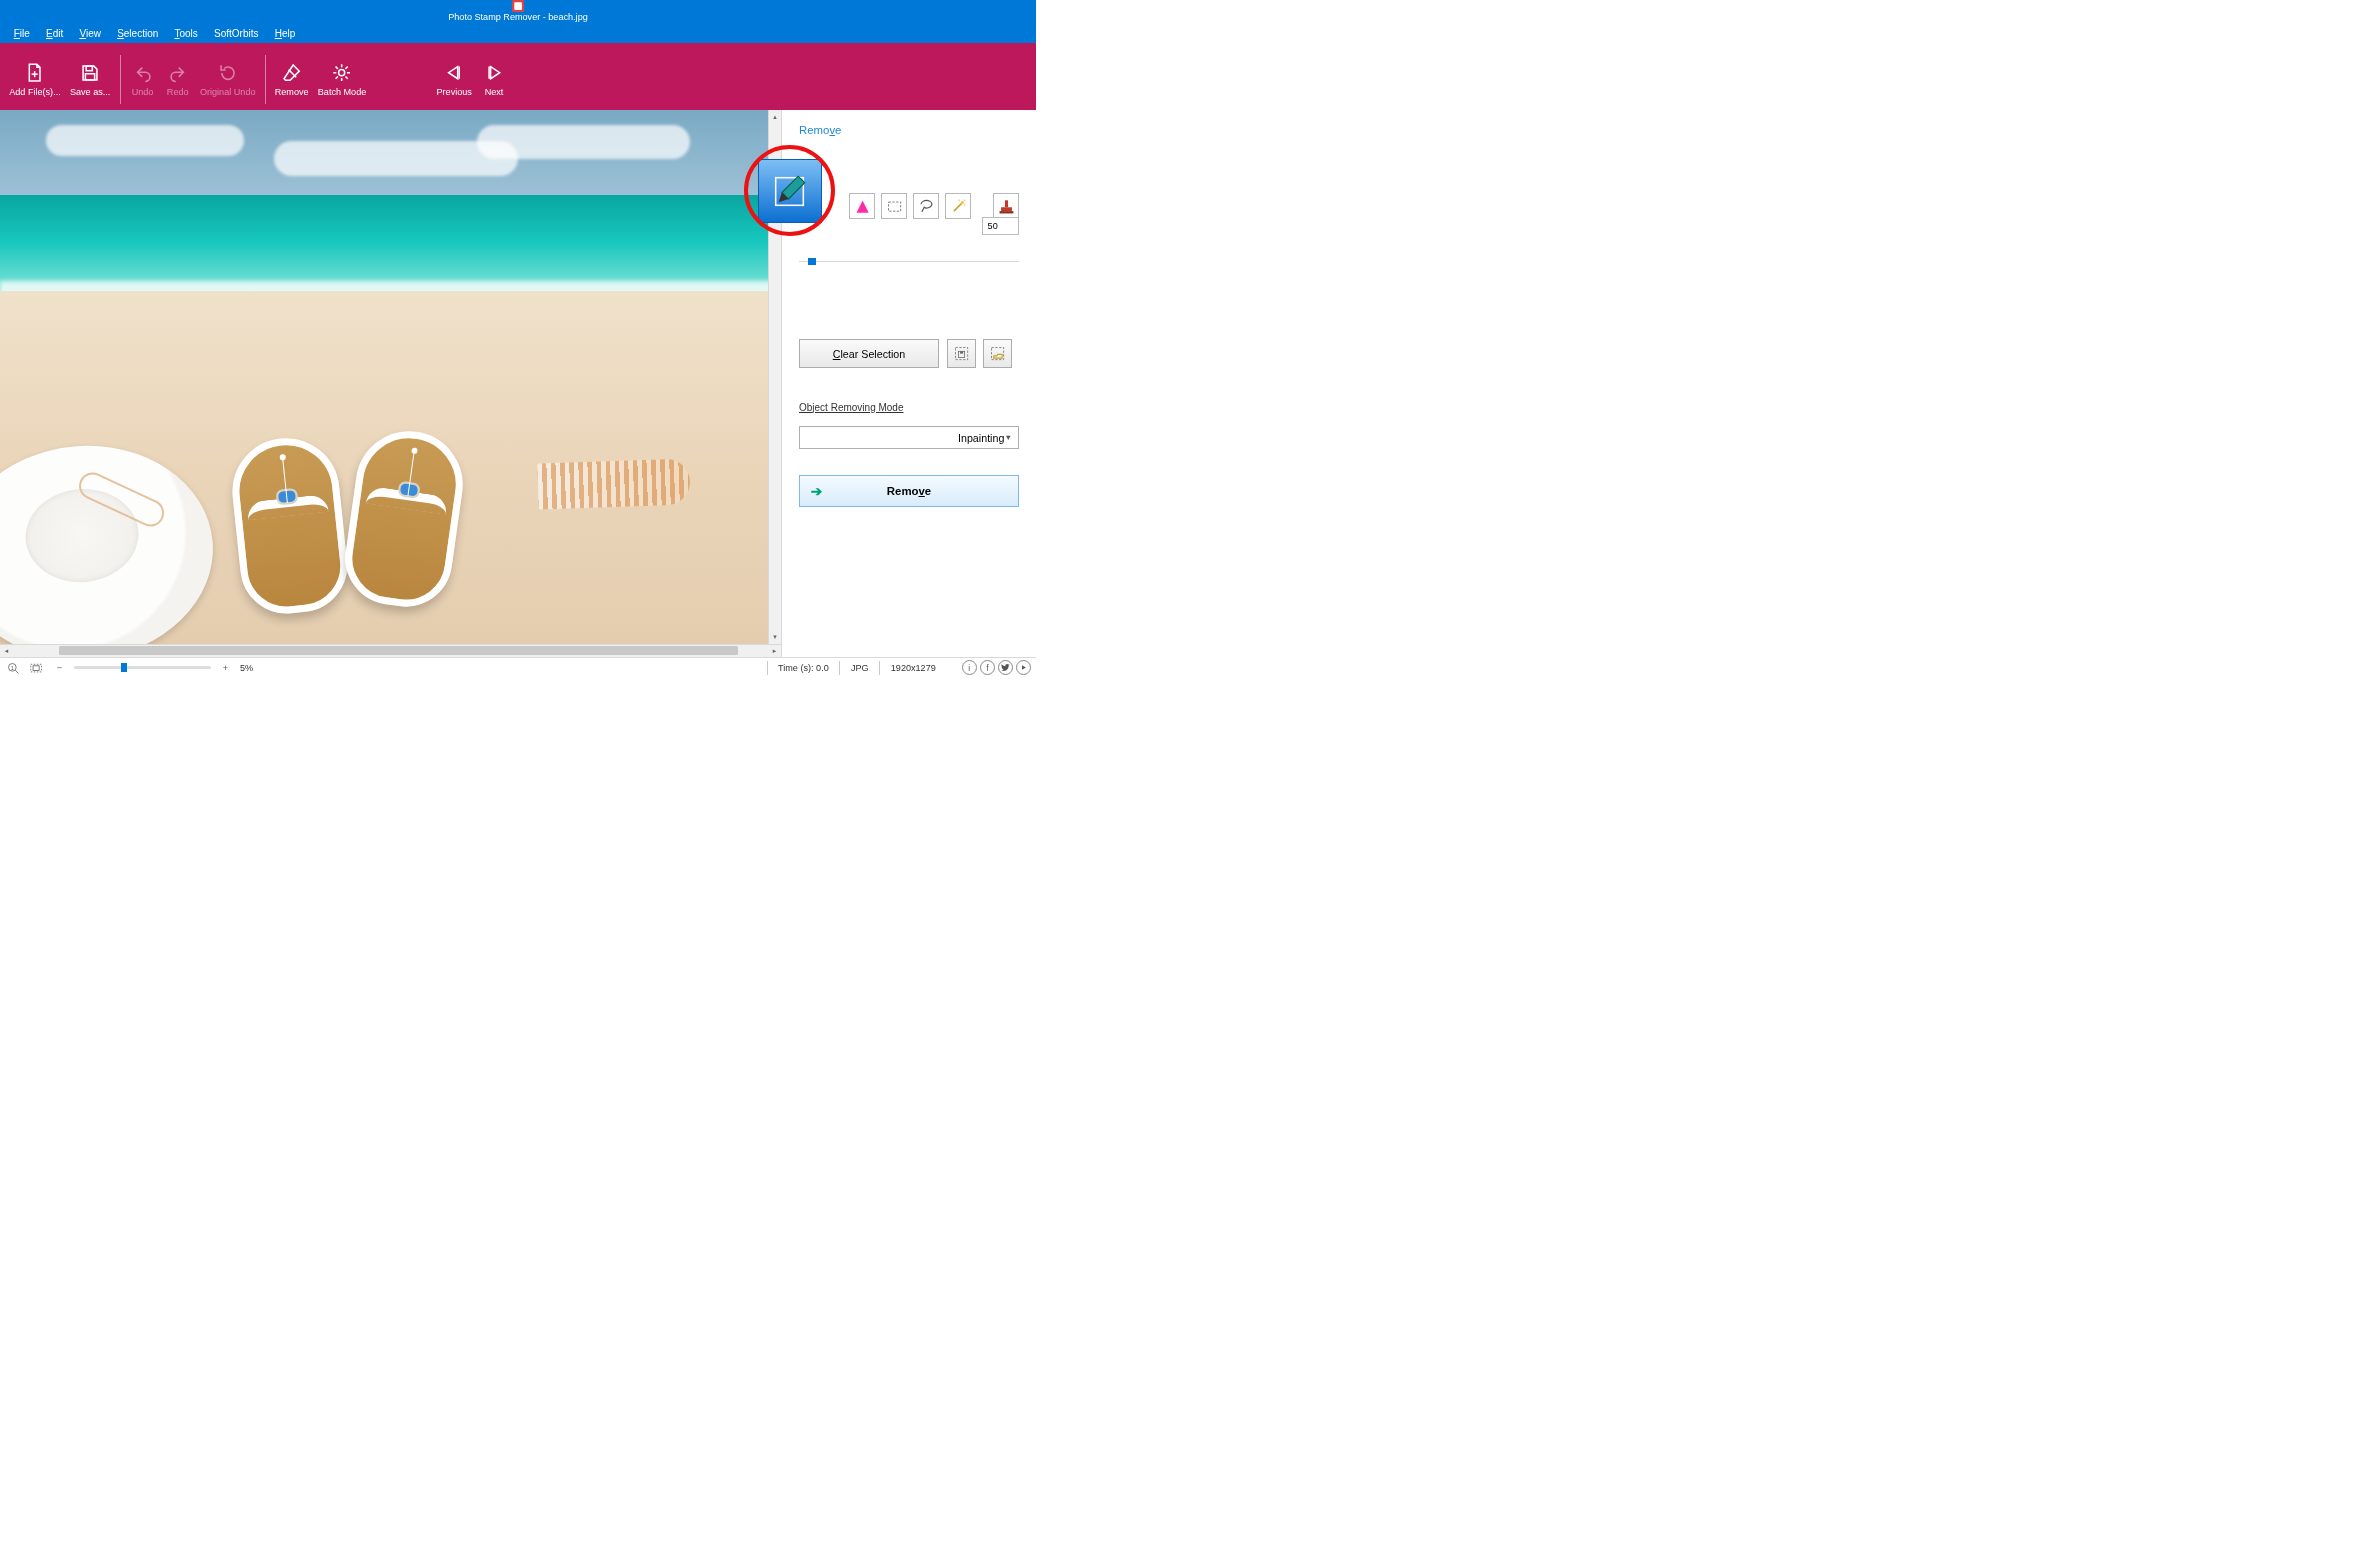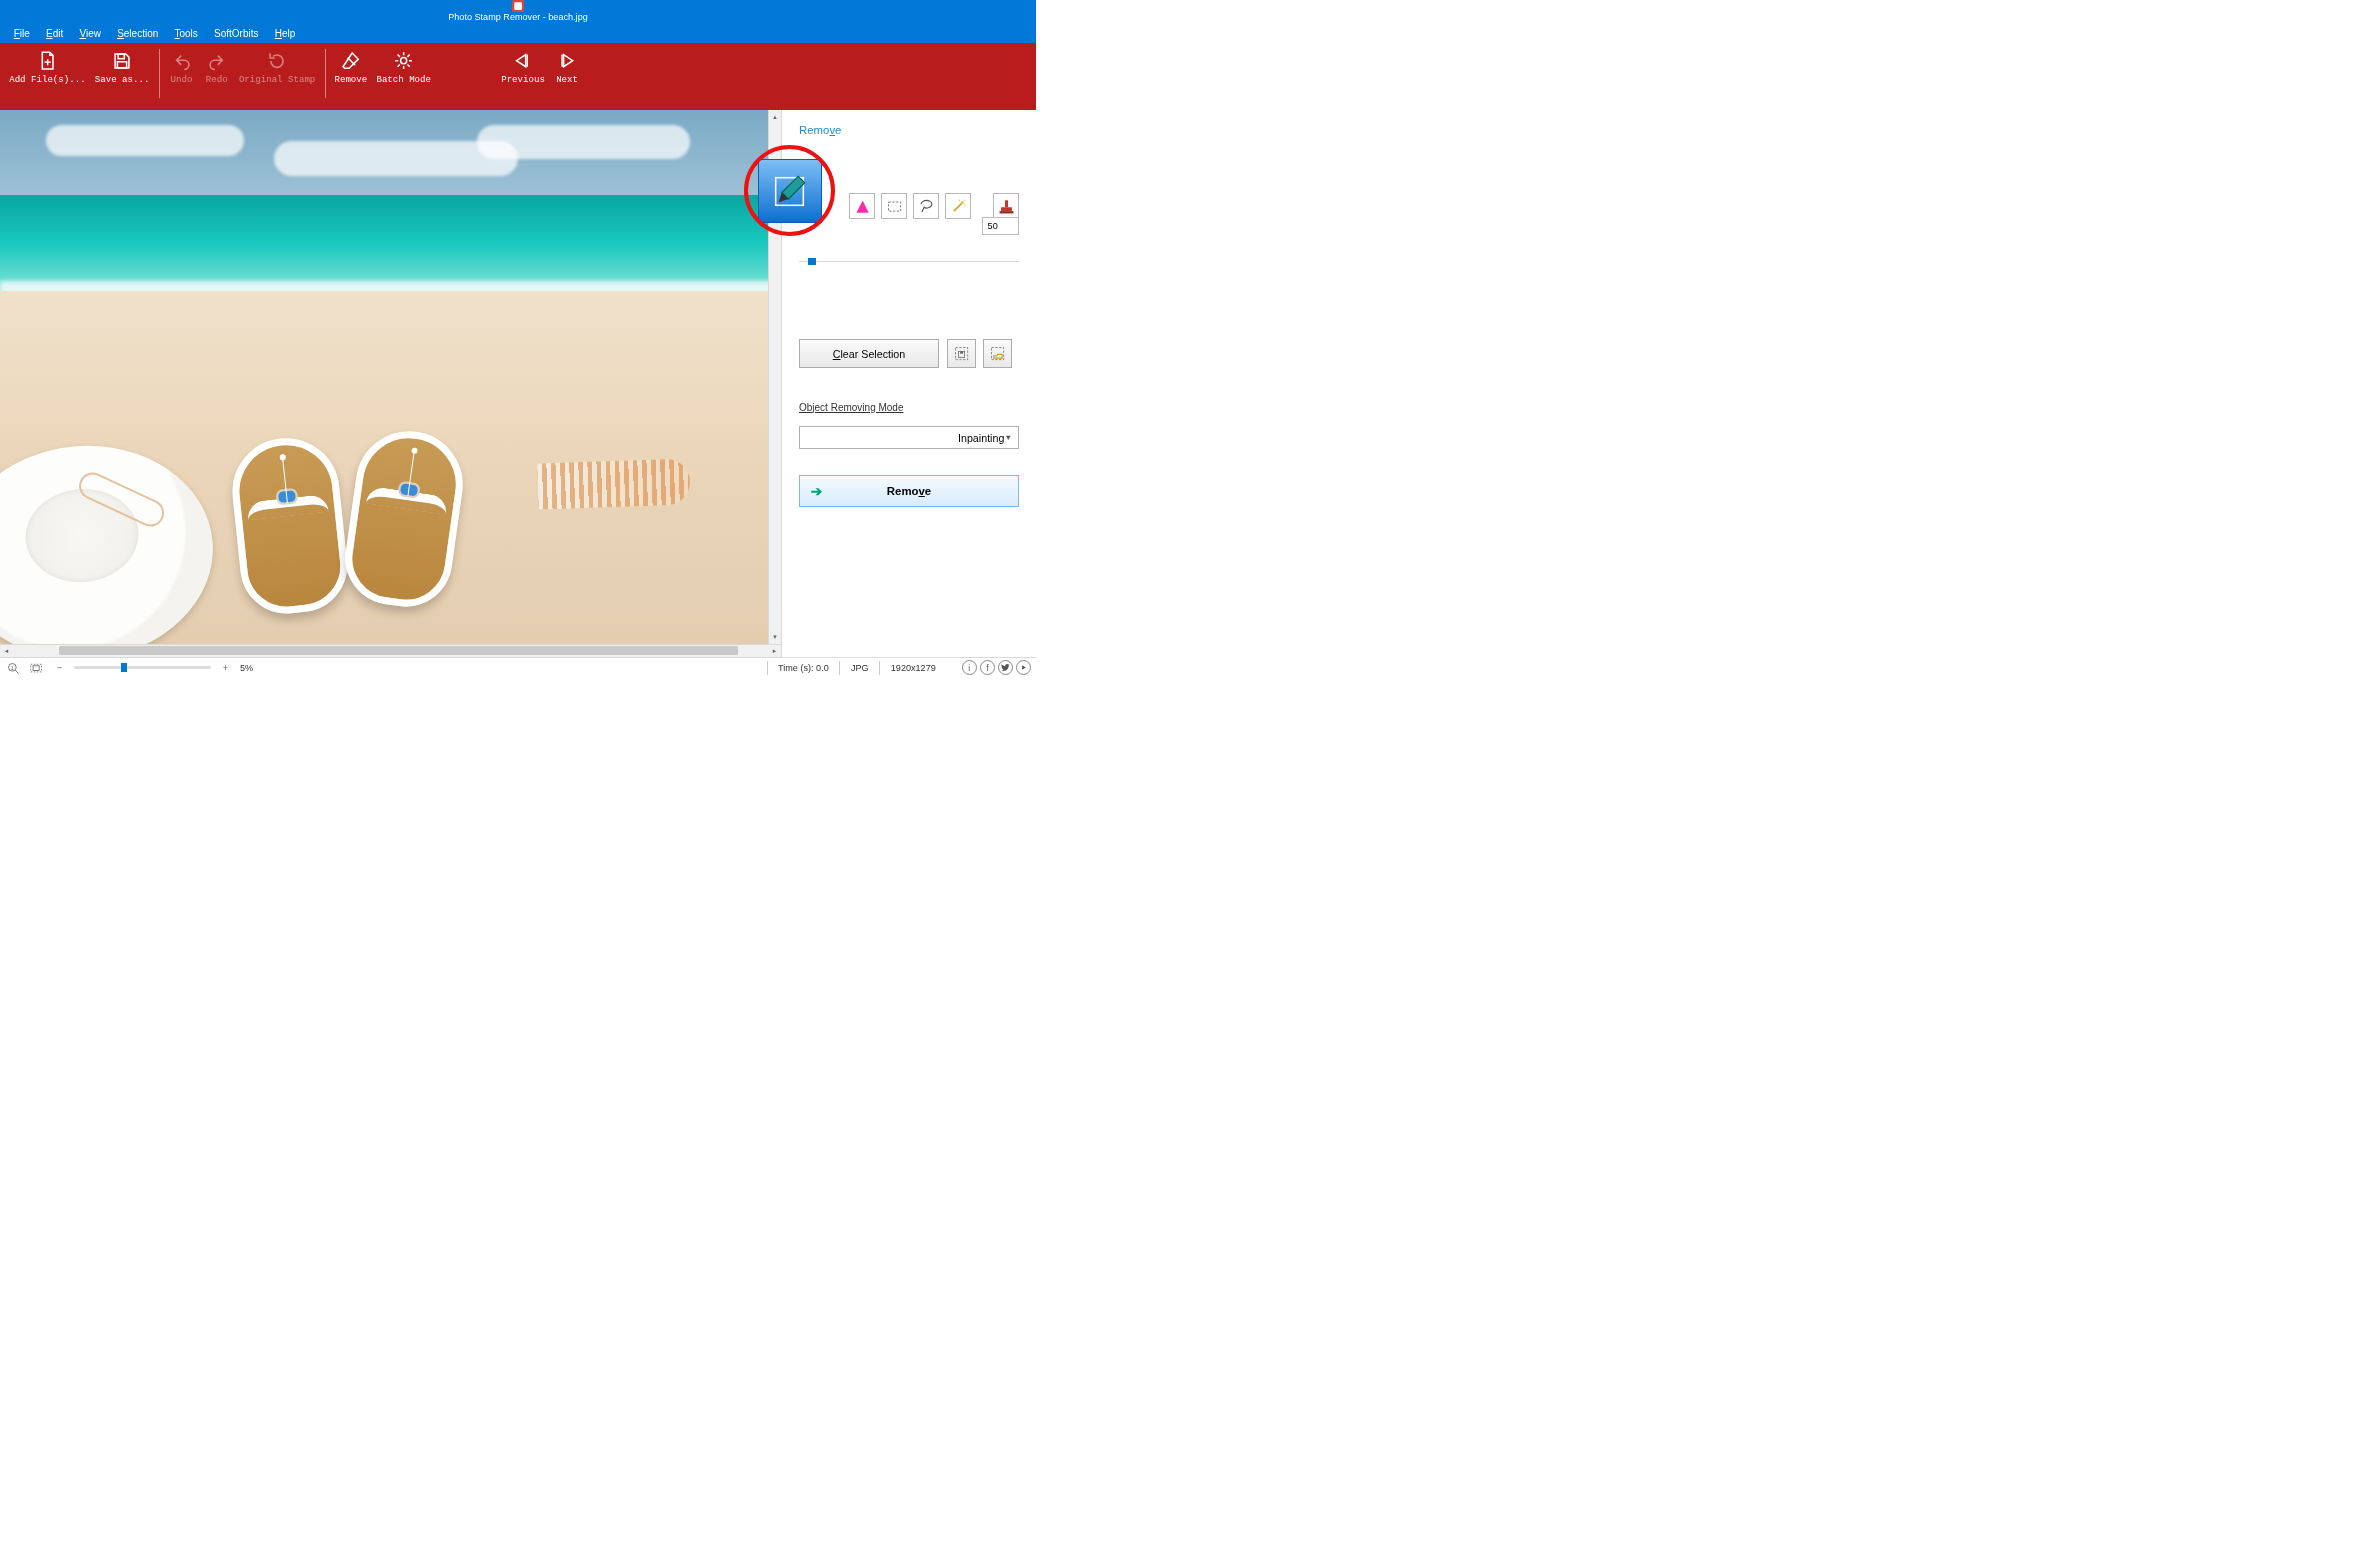--- a/index.html
+++ b/index.html
@@ -11,21 +11,21 @@
   .titlebar .app-icon { width:12.2px; height:12.2px; margin:0 4.6px; display:inline-flex; }
   .titlebar .title { flex:0 0 auto; font-size:9.1px; white-space:nowrap; }
   .titlebar .spacer { flex:1; }
   .titlebar .winbtn { width:35px; height:23px; display:flex; align-items:center; justify-content:center; }
   .titlebar .winbtn svg { stroke:#fff; }
   
   .menubar { height:20px; background:#0078D7; color:#fff; display:flex; align-items:center; padding:0 6.1px; gap:1px; }
   .menubar .menu { padding:2.3px 7.6px; font-size:10px; cursor:default; }
   .menubar .menu .ul { text-decoration:underline; }
   
-  .toolbar { height:67px; background:#b91c1c; color:#fff; display:flex; align-items:flex-start; padding:3px 4.6px 0 4.6px;font-family:Liberation Mono, monospace; }
+  .toolbar { height:67px; background:#be185d; color:#fff; display:flex; align-items:center; padding:3px 4.6px 0 4.6px; }
   .toolbtn { display:flex; flex-direction:column; align-items:center; justify-content:flex-start; padding:1.5px 4.6px 0 4.6px; min-width:34px; text-align:center; font-size:9.1px; line-height:10.7px; }
   .toolbtn .glyph { width:26px; height:26px; display:flex; align-items:center; justify-content:center; margin-bottom:1.5px; }
   .toolbtn.disabled { opacity:.45; }
   .toolsep { width:0.8px; height:49px; background:rgba(255,255,255,.45); margin:3px 4.6px 0 4.6px; }
   
   .workarea { flex:1; display:flex; min-height:0; }
   .canvaswrap { flex:1; display:flex; flex-direction:column; min-width:0; }
   .canvas { flex:1; position:relative; overflow:hidden; background:#eee; }
   .beach-sky { position:absolute; inset:0; height:32%; background:linear-gradient(#7aa9c4,#a4c6da 60%,#d5e5ee); }
   .beach-sea { position:absolute; top:16%; left:0; right:0; height:22%; background:linear-gradient(#0aa6a0 0%, #17c7be 40%, #63dbd0 70%, #e8f6f2 100%); }
@@ -173,21 +173,21 @@
       </span>
       <span>Redo</span>
     </div>
     <div class="toolbtn disabled">
       <span class="glyph">
         <svg width="20" height="20" viewBox="0 0 26 26" fill="none" stroke="#fff" stroke-width="2">
             <path d="M5 13a8 8 0 1 0 3-6"></path>
             <polyline points="4,3 4,9 10,9"></polyline>
           </svg>
       </span>
-      <span>Original Stamp</span>
+      <span>Original Undo</span>
     </div>
     <div class="toolsep"></div>
     <div class="toolbtn">
       <span class="glyph">
         <svg width="21.3" height="21.3" viewBox="0 0 28 28" fill="none" stroke="#fff" stroke-width="2">
             <path d="M16 4l8 8-12 12H6l-2-2z"></path>
             <line x1="10" y1="10" x2="20" y2="20"></line>
           </svg>
       </span>
       <span>Remove</span>

